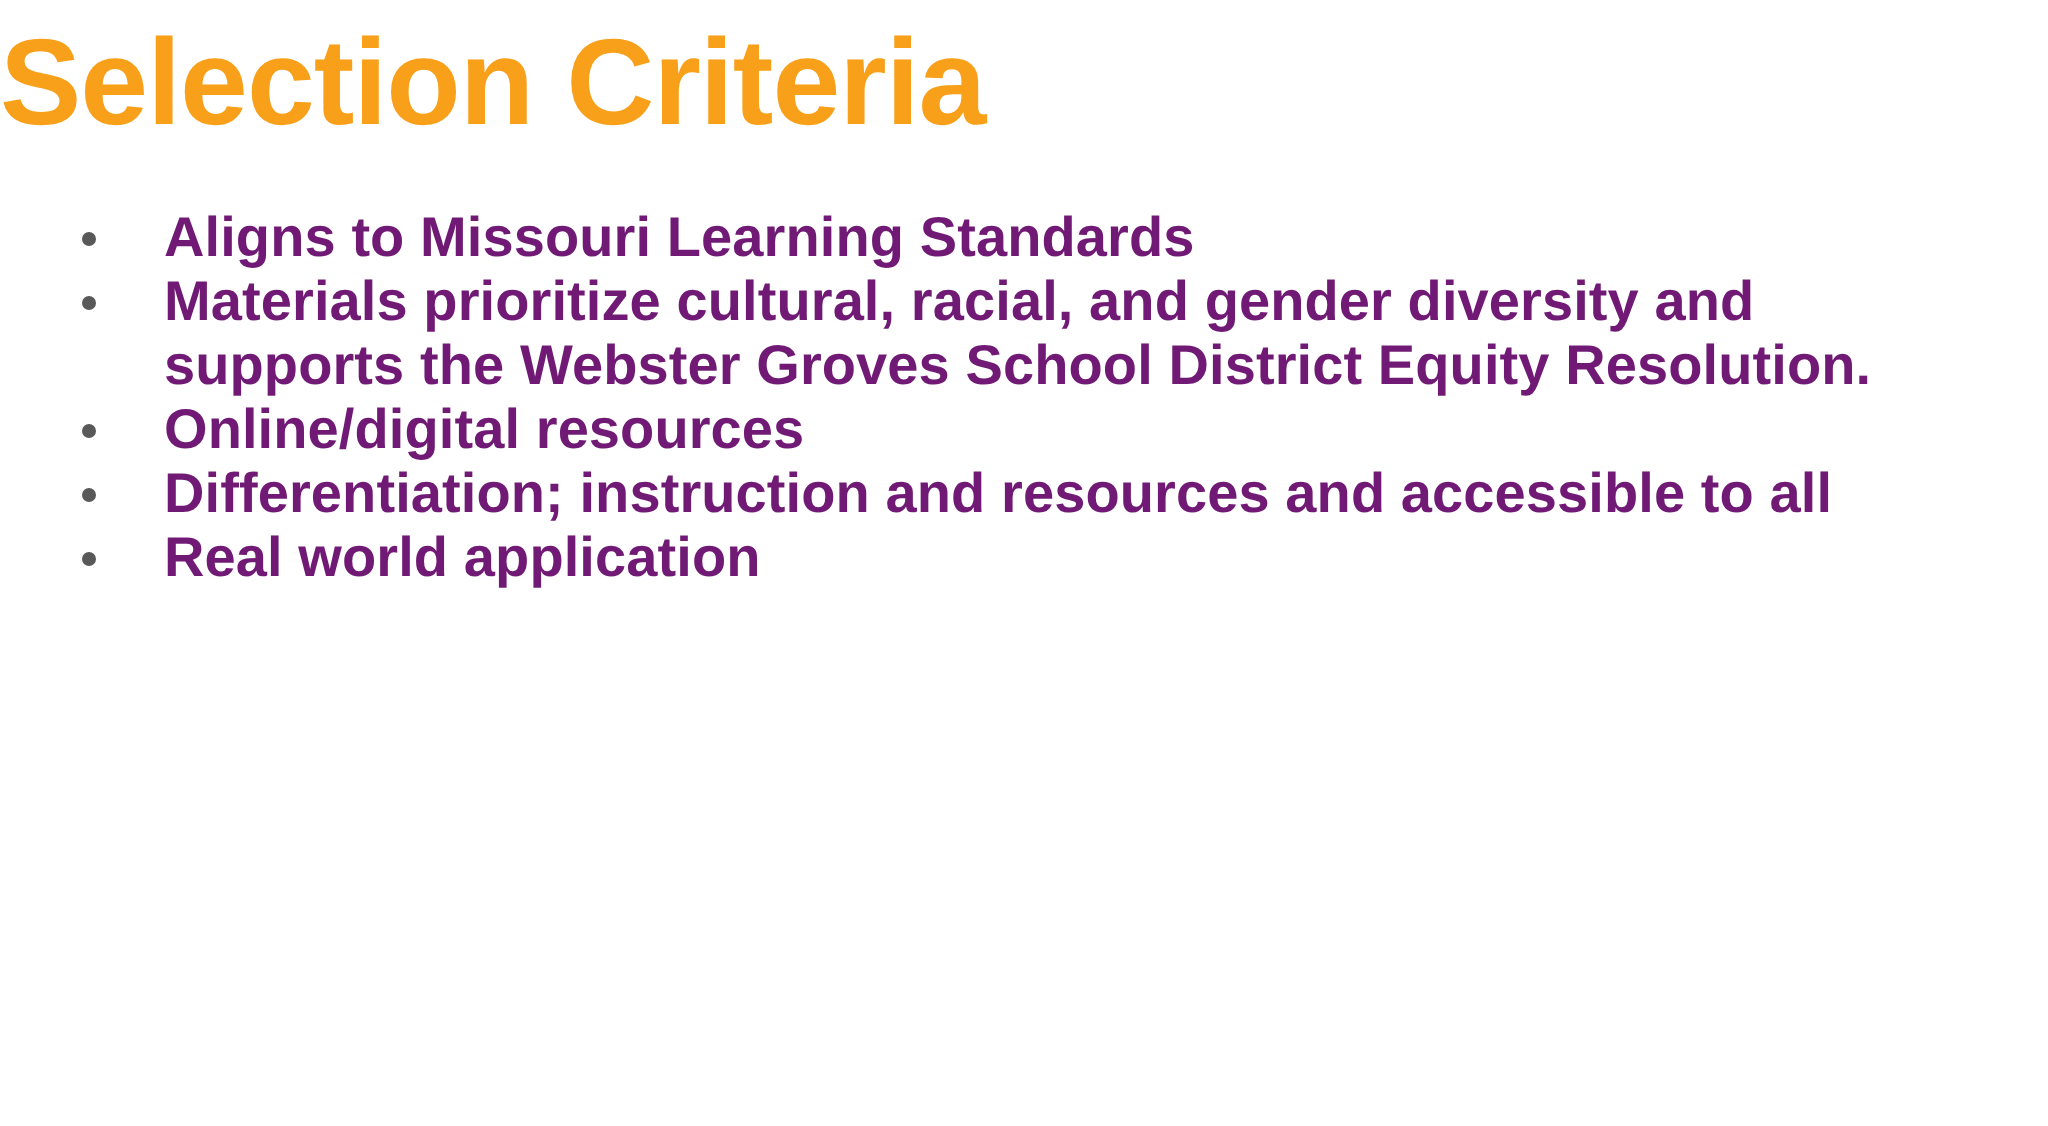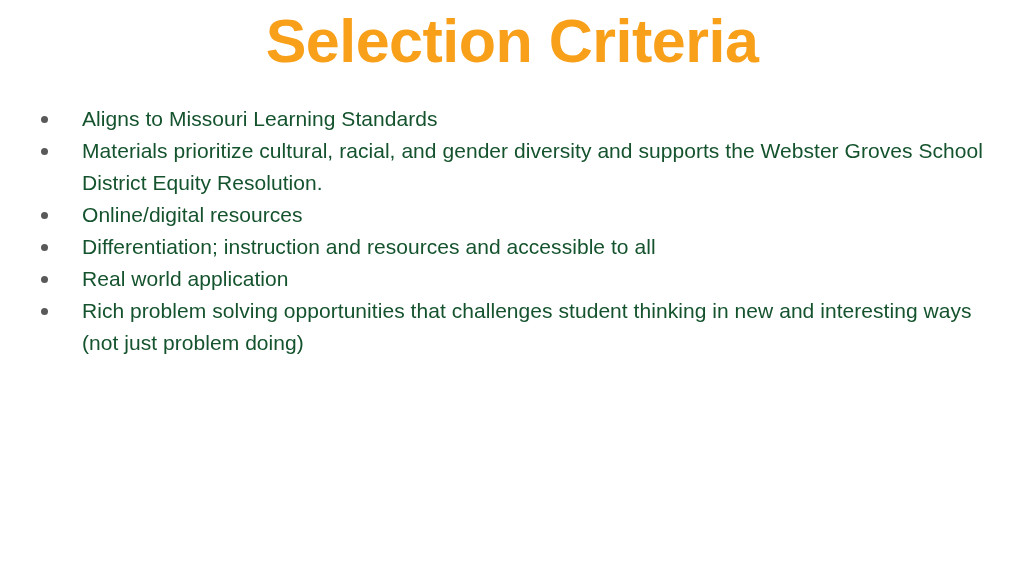--- a/index.html
+++ b/index.html
@@ -18,45 +18,45 @@
     width: 1024px;
     height: 563px;
     background: #ffffff;
     box-sizing: border-box;
   }
   .slide-title {
     position: absolute;
     top: 4px;
     left: 0;
     width: 1024px;
-    text-align: center;
     font-size: 61px;
     font-weight: bold;
     letter-spacing: -0.5px;
     line-height: 74px;
     color: #f9a01b;
     white-space: nowrap;
   }
   .bullet-list {
     position: absolute;
     top: 103px;
     left: 36px;
     width: 952px;
     margin: 0;
     padding: 0;
     list-style: none;
   }
   .bullet-item {
     position: relative;
     padding-left: 46px;
-    font-size: 21px;
+    font-size: 28px;
     line-height: 32px;
-    color: #14532d;
+    color: #701a75;
     letter-spacing: 0.05px;
     margin: 0 0 0 0;
+    font-weight: bold;
   }
   .bullet-dot {
     position: absolute;
     left: 5px;
     top: 13px;
     width: 7px;
     height: 7px;
     border-radius: 50%;
     background: #595959;
   }
@@ -93,21 +93,17 @@
       <span class="bullet-text">Differentiation; instruction and resources and accessible to all</span>
     </li>
 
     <li class="bullet-item">
       <span class="bullet-dot"></span>
       <span class="bullet-text">Real world application</span>
     </li>
 
 
 
-    <li class="bullet-item">
-      <span class="bullet-dot"></span>
-      <span class="bullet-text">Rich problem solving opportunities that challenges student thinking in new and interesting ways (not just problem doing)</span>
-    </li>
 
 
 
   </ul>
 </div>
 
 </body></html>

